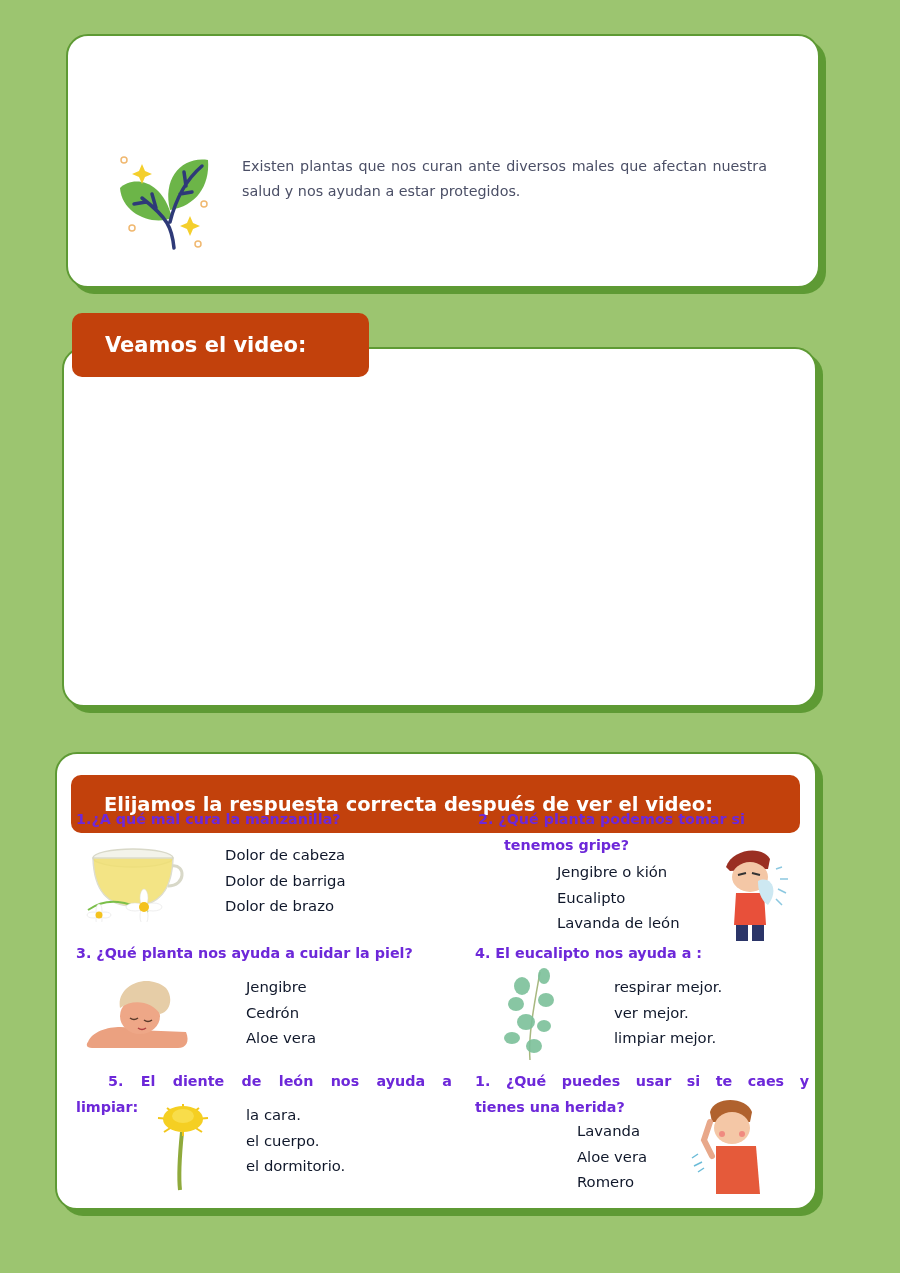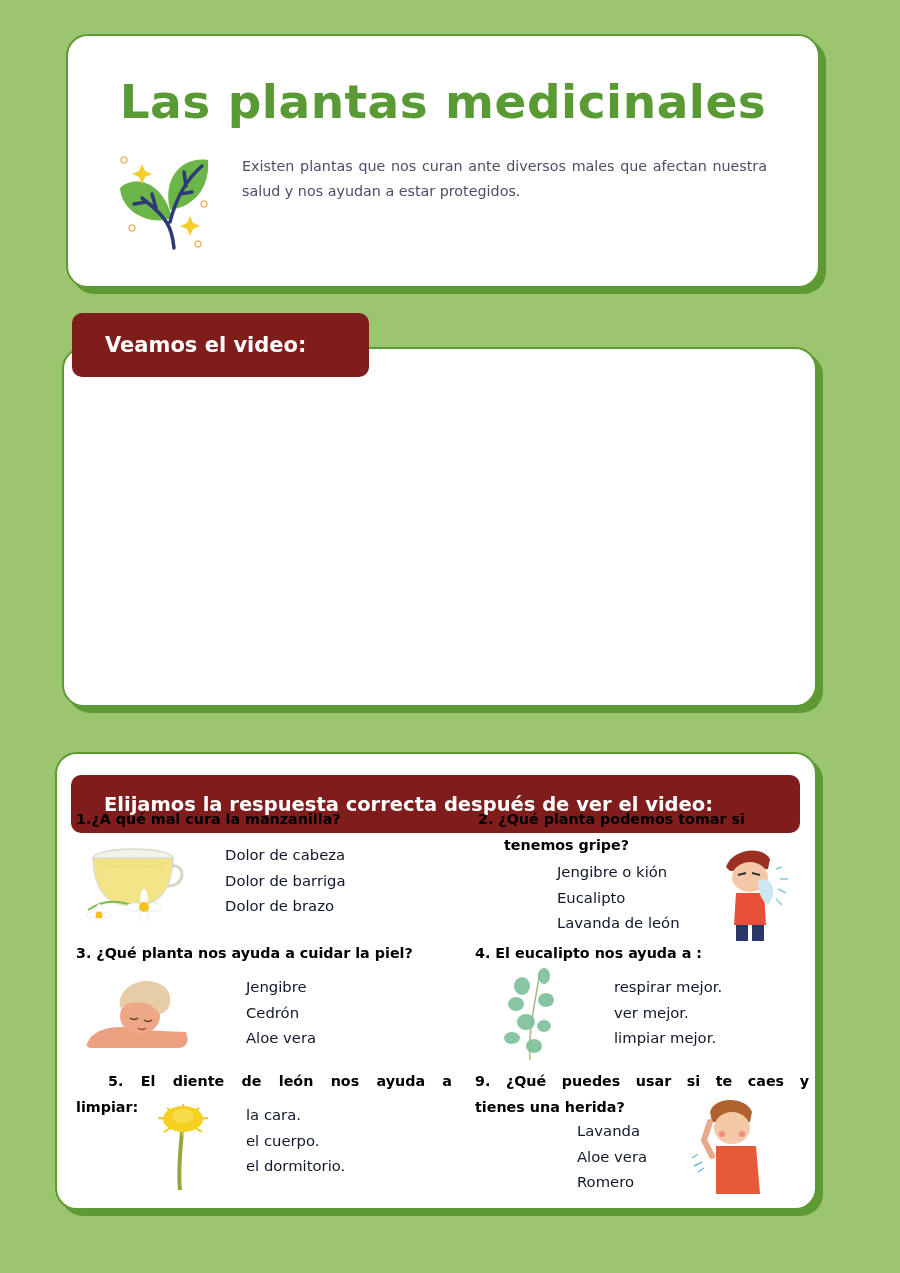--- a/index.html
+++ b/index.html
@@ -34,52 +34,51 @@
     font-size: 14.3px; line-height: 25px; color: #4b4f66;
     text-align: justify;
   }
   .intro p { margin: 0; }
   .plant-icon { position: absolute; left: 44px; top: 112px; width: 100px; height: 110px; }
 
   
   #video-card { left: 62px; top: 347px; width: 755px; height: 360px; }
   .tab {
     position: absolute;
-    background: #7f1d1d;
+    background: #c2410c;
     color: #ffffff;
     border-radius: 10px;
     font-weight: bold;
     padding-left: 33px;
     display: flex; align-items: center;
   }
   #video-tab { left: 72px; top: 313px; width: 297px; height: 64px; font-size: 21px; }
   #quiz-card { left: 55px; top: 752px; width: 762px; height: 458px; }
   #quiz-tab { left: 71px; top: 775px; width: 729px; height: 58px; font-size: 19.5px; }
 
   .q {
     position: absolute;
     font-weight: bold;
     font-size: 14.3px;
-    color: #000000;
+    color: #6d28d9;
     line-height: 26px;
   }
   .opts {
     position: absolute;
     font-size: 14.8px;
     line-height: 25.5px;
     color: #0f172a;
   }
   .opts div { white-space: nowrap; }
   .illus { position: absolute; }
 </style>
 </head>
 <body>
 
 <div class="card" id="header-card">
-  <div class="title">Las plantas medicinales</div>
   <svg class="plant-icon" viewBox="0 0 100 110">
     <path d="M8 40 C 20 28, 50 30, 60 70 C 40 78, 10 66, 8 40 Z" fill="#6cb548"></path>
     <path d="M96 12 C 70 8, 50 30, 58 62 C 84 58, 98 38, 96 12 Z" fill="#6cb548"></path>
     <path d="M62 100 C 60 80, 56 70, 30 50 M58 74 C 64 50, 76 30, 90 18 M44 60 L 40 46 M34 54 L 22 56 M68 46 L 80 44 M74 38 L 72 24" stroke="#2e3a78" stroke-width="3.5" fill="none" stroke-linecap="round"></path>
     <path d="M30 16 l3 7 7 3 -7 3 -3 7 -3 -7 -7 -3 7 -3 Z" fill="#f4cf2c"></path>
     <path d="M78 68 l3 7 7 3 -7 3 -3 7 -3 -7 -7 -3 7 -3 Z" fill="#f4cf2c"></path>
     <circle cx="12" cy="12" r="3" fill="none" stroke="#f0b870" stroke-width="1.5"></circle>
     <circle cx="92" cy="56" r="3" fill="none" stroke="#f0b870" stroke-width="1.5"></circle>
     <circle cx="20" cy="80" r="3" fill="none" stroke="#f0b870" stroke-width="1.5"></circle>
     <circle cx="86" cy="96" r="3" fill="none" stroke="#f0b870" stroke-width="1.5"></circle>
@@ -194,21 +193,21 @@
   </g>
   <ellipse cx="29" cy="17" rx="20" ry="13" fill="#f5cf22"></ellipse>
   <ellipse cx="29" cy="14" rx="11" ry="7" fill="#f8dd4a"></ellipse>
 </svg>
 <div class="opts" style="left:246px; top:1102px;">
   <div>la cara.</div>
   <div>el cuerpo.</div>
   <div>el dormitorio.</div>
 </div>
 
-<div class="q" style="left:475px; top:1068px; width:334px; text-align:justify; text-align-last:justify;">9. ¿Qué puedes usar si te caes y</div>
+<div class="q" style="left:475px; top:1068px; width:334px; text-align:justify; text-align-last:justify;">1. ¿Qué puedes usar si te caes y</div>
 <div class="q" style="left:475px; top:1094px;">tienes una herida?</div>
 <div class="opts" style="left:577px; top:1118px;">
   <div>Lavanda</div>
   <div>Aloe vera</div>
   <div>Romero</div>
 </div>
 <svg class="illus" style="left:690px; top:1096px; width:76px; height:98px;" viewBox="0 0 76 98">
   <path d="M20 16 C 24 0, 56 0, 62 16 L 60 26 L 22 26 Z" fill="#b0622e"></path>
   <ellipse cx="42" cy="32" rx="18" ry="16" fill="#f4c7a6"></ellipse>
   <circle cx="32" cy="38" r="3" fill="#f08a80"></circle>

